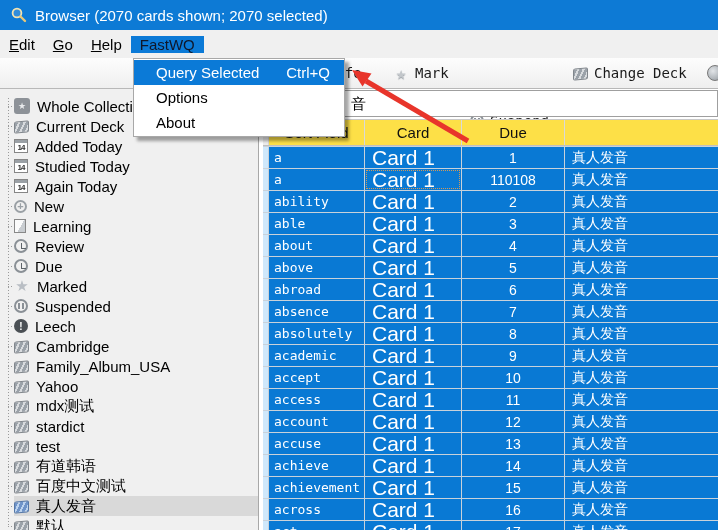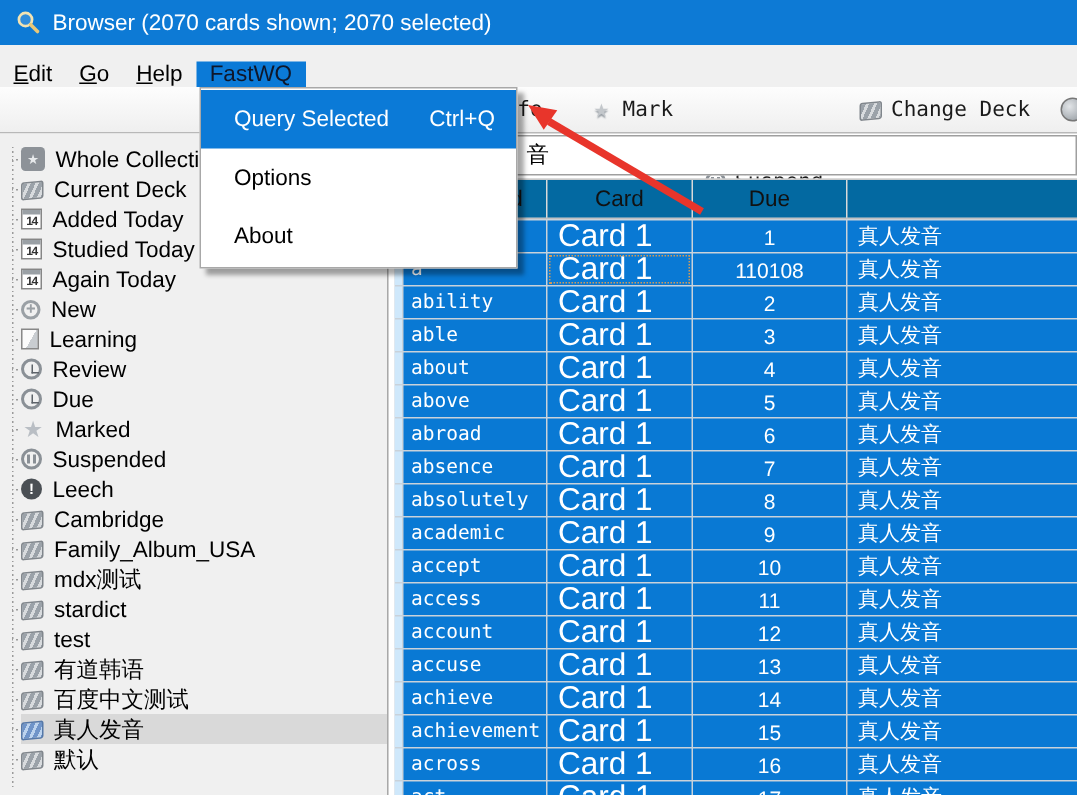--- a/index.html
+++ b/index.html
@@ -11,21 +11,21 @@
   }
   
   .titlebar {
     position:absolute; left:0; top:0; width:718px; height:30px;
     background:#0d7ad5; display:flex; align-items:center; gap:7px; padding-left:10px;
   }
   .titlebar .title { color:#fff; font-size:15px; }
   
   .menubar {
     position:absolute; left:0; top:30px; width:718px; height:28px;
-    background:#f0f0f0; display:flex; align-items:flex-end; font-size:15px;
+    background:#f0f0f0; display:flex; align-items:center; font-size:15px;
   }
   .mb-item { display:flex; align-items:center; padding:0 9px; cursor:default; }
   .mb-item .u { text-decoration:underline; }
   .mb-item.active { background:#0b7ad7; color:#0f172a; }
   
   .toolbar {
     position:absolute; left:0; top:58px; width:718px; height:31px;
     background:linear-gradient(#fdfdfd,#efefef); border-bottom:1px solid #b8b8b8;
   }
   .tb-item {
@@ -92,21 +92,21 @@
   .searchbar {
     position:absolute; left:263px; top:90px; width:455px; height:27px;
     background:#fff; border:1px solid #9f9f9f; font-size:15px; line-height:25px;
     padding-left:87px; white-space:nowrap; overflow:hidden;
   }
   .thead {
     position:absolute; left:263px; top:119px; width:455px; height:27px;
     display:grid; grid-template-columns:5px 95px 96px 102px 1fr; gap:1px;
     background:#d9d9d9; border-top:1px solid #c9c9c9; border-bottom:1px solid #bfbfbf;
   }
-  .th { background:#0369a1; display:flex; align-items:center; justify-content:center;
+  .th { background:#fde047; display:flex; align-items:center; justify-content:center;
     font-size:15px; color:#111; }
   .th.gut { background:#ededed; }
   .tbody {
     position:absolute; left:263px; top:146px; width:455px; height:384px;
     display:flex; flex-direction:column; gap:1px; padding-top:1px;
     background:#c9d2da; overflow:hidden;
   }
   .trow { flex:none; height:21px; display:grid; grid-template-columns:5px 95px 96px 102px 1fr;
     gap:1px; }
   .td { background:#0979d4; color:#fff; display:flex; align-items:center; overflow:hidden; }
@@ -115,21 +115,21 @@
   .td.card { font-size:21px; padding-left:7px; }
   .td.due  { font-size:14px; justify-content:center; }
   .td.deck { font-size:14px; padding-left:7px; }
   .td.focus { outline:1px dotted #d09a5a; outline-offset:-2px; }
   
   .menu {
     position:absolute; left:133px; top:58px; width:212px; z-index:60;
     background:#fff; border:1px solid #a8a8a8; padding:1px 0;
     box-shadow:4px 4px 3px rgba(0,0,0,0.35);
   }
-  .menu-item { height:39px; display:flex; align-items:center; font-size:15px;
+  .menu-item { height:25px; display:flex; align-items:center; font-size:15px;
     padding-left:22px; padding-right:14px; }
   .menu-item.hl { background:#0b7ad7; color:#fff; }
   .menu-item .sc { margin-left:auto; }
   
   .arrow-svg { position:absolute; left:0; top:0; z-index:70; pointer-events:none; }
 </style>
 </head>
 <body>
 
 <div class="titlebar">
@@ -267,20 +267,26 @@
   </div>
       <div class="side-item">
     <div class="inner">
       <span class="ic deck-icon"></span>
       <span class="lbl">Family_Album_USA</span>
     </div>
   </div>
       <div class="side-item">
     <div class="inner">
       <span class="ic deck-icon"></span>
+      <span class="lbl">Yahoo</span>
+    </div>
+  </div>
+      <div class="side-item">
+    <div class="inner">
+      <span class="ic deck-icon"></span>
       <span class="lbl">mdx测试</span>
     </div>
   </div>
       <div class="side-item">
     <div class="inner">
       <span class="ic deck-icon"></span>
       <span class="lbl">stardict</span>
     </div>
   </div>
       <div class="side-item">

